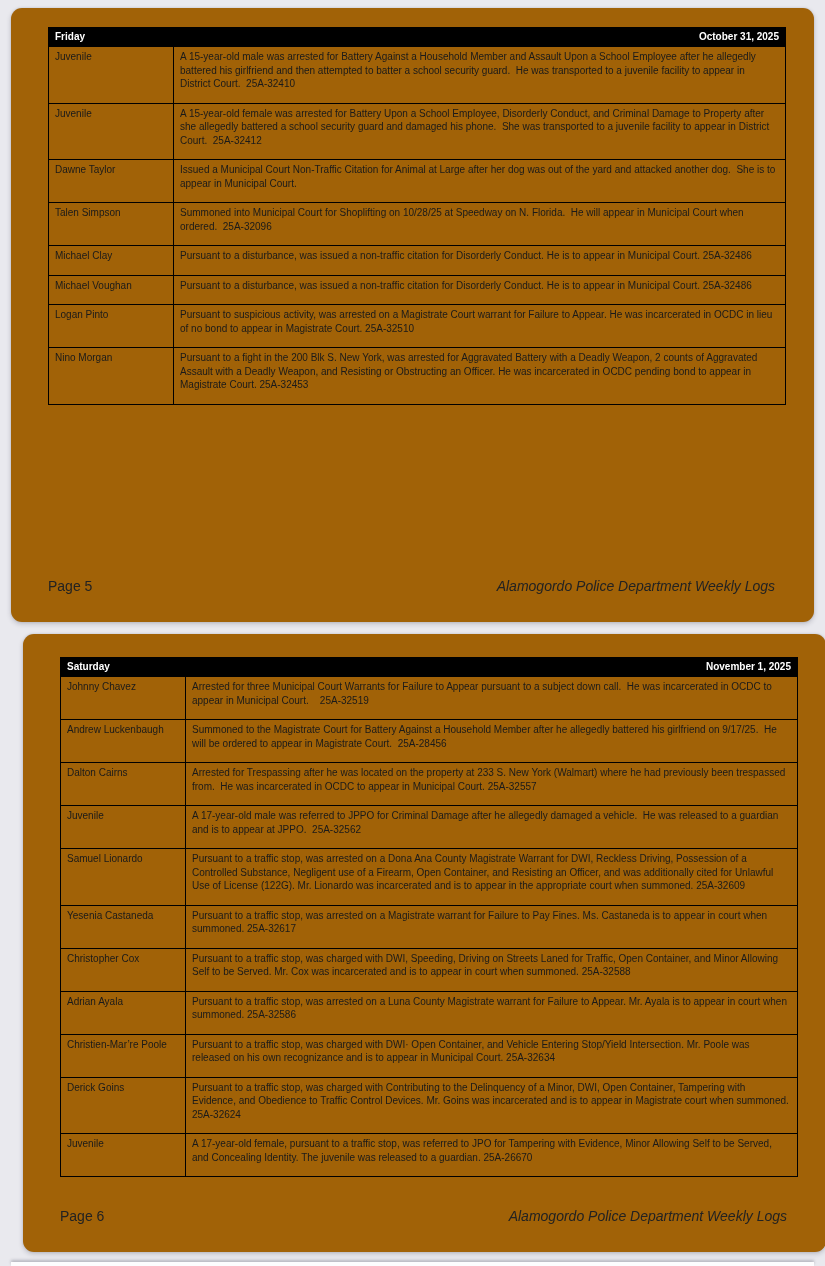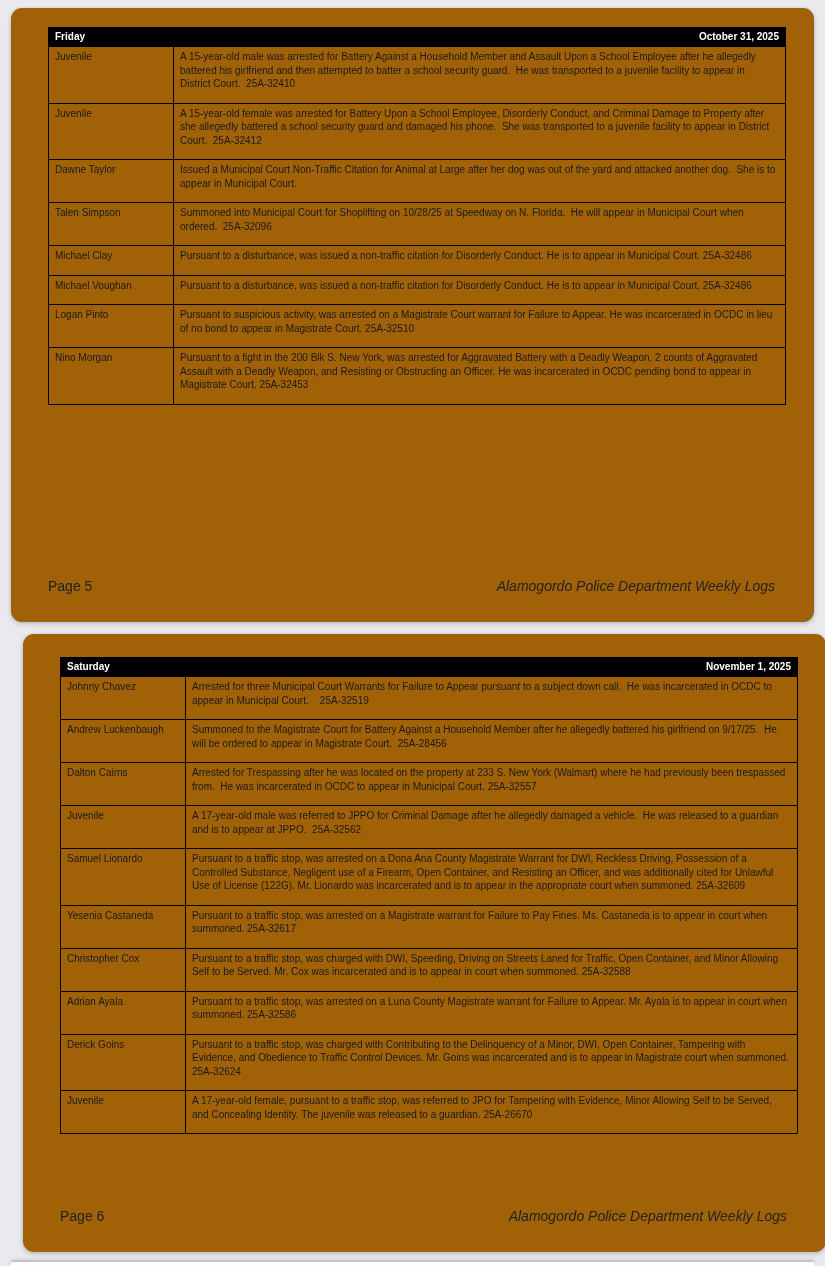--- a/index.html
+++ b/index.html
@@ -175,20 +175,24 @@
         </tr>
         <tr>
           <td class="name-cell">Christopher Cox</td>
           <td class="desc-cell">Pursuant to a traffic stop, was charged with DWI, Speeding, Driving on Streets Laned for Traffic, Open Container, and Minor Allowing Self to be Served. Mr. Cox was incarcerated and is to appear in court when summoned. 25A-32588</td>
         </tr>
         <tr>
           <td class="name-cell">Adrian Ayala</td>
           <td class="desc-cell">Pursuant to a traffic stop, was arrested on a Luna County Magistrate warrant for Failure to Appear. Mr. Ayala is to appear in court when summoned. 25A-32586</td>
         </tr>
         <tr>
+          <td class="name-cell">Christien-Mar’re Poole</td>
+          <td class="desc-cell">Pursuant to a traffic stop, was charged with DWI· Open Container, and Vehicle Entering Stop/Yield Intersection. Mr. Poole was released on his own recognizance and is to appear in Municipal Court. 25A-32634</td>
+        </tr>
+        <tr>
           <td class="name-cell">Derick Goins</td>
           <td class="desc-cell">Pursuant to a traffic stop, was charged with Contributing to the Delinquency of a Minor, DWI, Open Container, Tampering with Evidence, and Obedience to Traffic Control Devices. Mr. Goins was incarcerated and is to appear in Magistrate court when summoned. 25A-32624</td>
         </tr>
         <tr>
           <td class="name-cell">Juvenile</td>
           <td class="desc-cell">A 17-year-old female, pursuant to a traffic stop, was referred to JPO for Tampering with Evidence, Minor Allowing Self to be Served, and Concealing Identity. The juvenile was released to a guardian. 25A-26670</td>
         </tr>
       </tbody>
     </table>
     <div class="page-footer">

